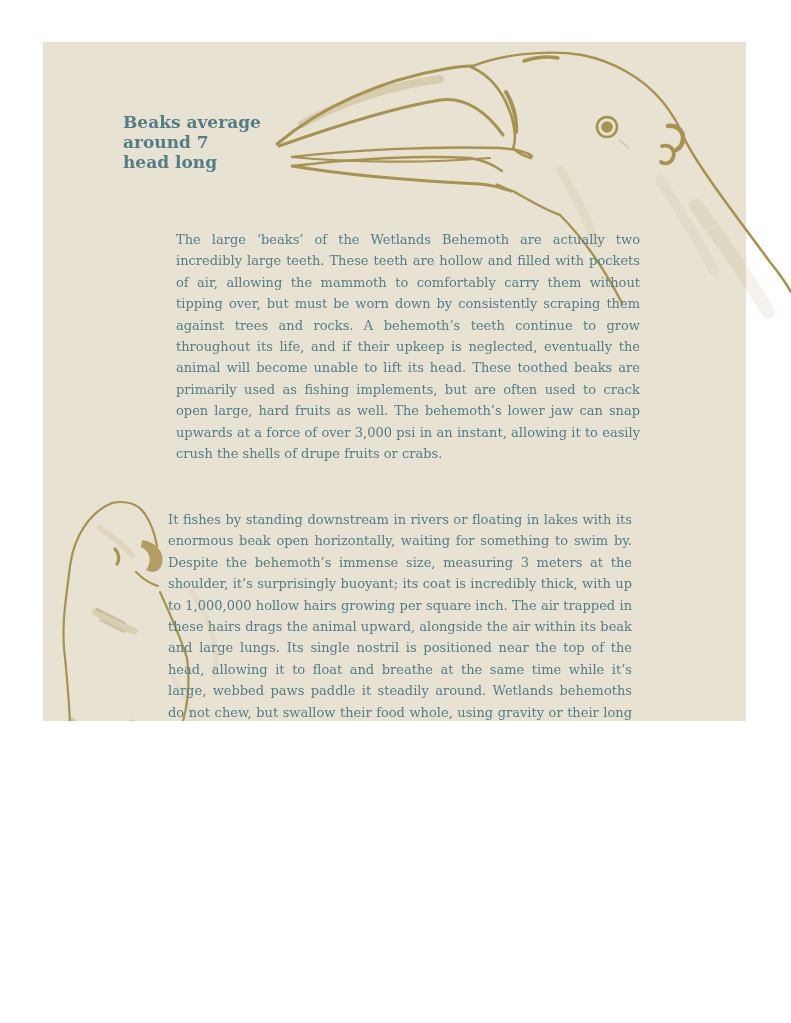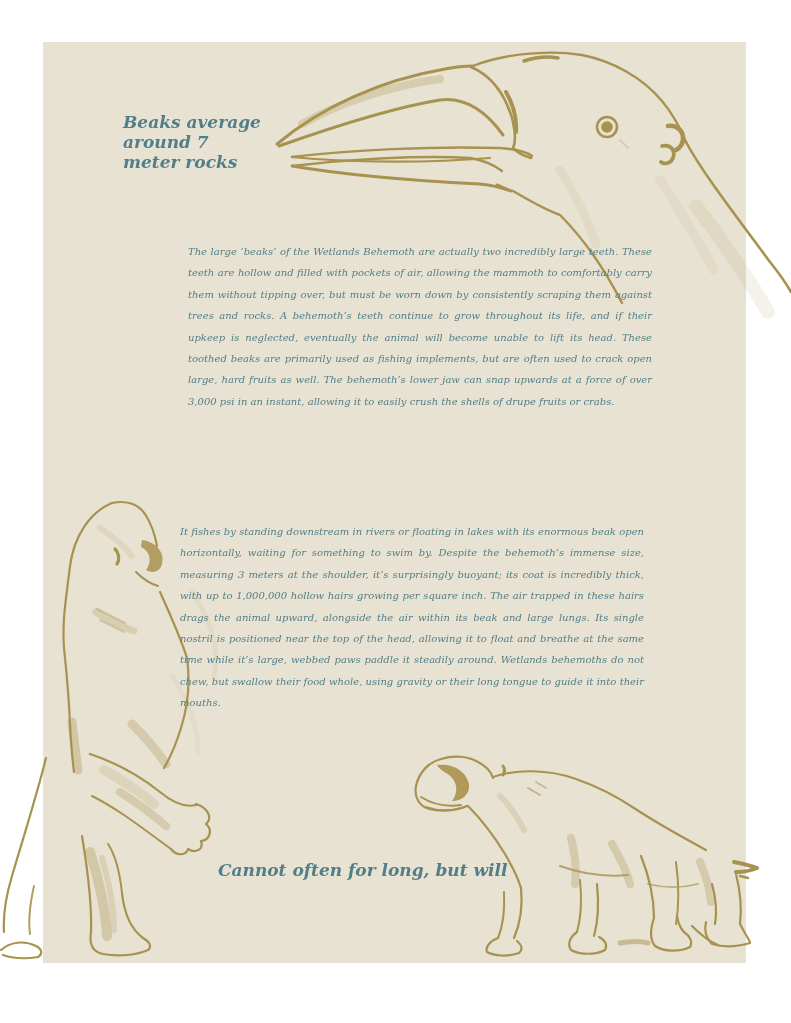--- a/index.html
+++ b/index.html
@@ -1,34 +1,33 @@
 <!DOCTYPE html>
 <html style="--margin: #ffffff; --paper: #e8e2d3; --ink: #a8924f; --text: #527e87;"><head>
 <meta charset="utf-8">
 <style>
   html,body{margin:0;padding:0;background:#fff;}
   .stage{
-    position:relative;width:791px;height:963px;overflow:hidden;
+    position:relative;width:791px;height:721px;overflow:hidden;
     background:var(--margin,#ffffff);
     font-family:"DejaVu Serif","Liberation Serif",serif;
-    font-style:italic;
   }
   .paper{
     position:absolute;left:43px;top:42px;width:703px;height:938px;
     background:var(--paper,#e8e2d3);
   }
   .art{position:absolute;color:var(--ink,#a8924f);}
   .art path,.art circle{vector-effect:none;}
   .note{
     position:absolute;color:var(--text,#527e87);
     font-size:17px;line-height:20px;font-weight:600;white-space:nowrap;
   }
   .para{
-    position:absolute;margin:12px;width:464px;color:var(--text,#527e87);
-    font-size:10px;line-height:21.4px;text-align:justify;
+    position:absolute;margin:0;width:464px;color:var(--text,#527e87);
+    font-size:13px;line-height:21.4px;text-align:justify;
   }
   .note-beak{left:123px;top:112px;}
   .para-teeth{left:176px;top:229px;}
   .para-fishing{left:168px;top:509px;}
   .note-stand{left:218px;top:860px;}
   .art-head{left:270px;top:45px;}
   .art-standing{left:0;top:485px;}
   .art-walking{left:405px;top:750px;}
 </style>
 </head>
@@ -145,21 +144,21 @@
 
     <path stroke-width="2.2" d="M 736 874 C 740 890, 742 908, 740 924 C 744 932, 748 938, 750 942"></path>
     <path stroke-width="2.2" d="M 750 943 C 736 947, 722 947, 712 944 C 706 938, 704 930, 706 922"></path>
     <path stroke-width="2.2" d="M 712 884 C 716 898, 717 912, 715 924"></path>
     <path stroke-width="2.2" d="M 692 926 C 700 934, 710 942, 718 945"></path>
   </svg>
 
   <div class="note note-beak">
     <div>Beaks average</div>
     <div>around 7</div>
-    <div>meter rocks</div>
+    <div>head long</div>
   </div>
 
   <p class="para para-teeth">The large ‘beaks’ of the Wetlands Behemoth are actually two incredibly large teeth. These teeth are hollow and filled with pockets of air, allowing the mammoth to comfortably carry them without tipping over, but must be worn down by consistently scraping them against trees and rocks. A behemoth’s teeth continue to grow throughout its life, and if their upkeep is neglected, eventually the animal will become unable to lift its head. These toothed beaks are primarily used as fishing implements, but are often used to crack open large, hard fruits as well. The behemoth’s lower jaw can snap upwards at a force of over 3,000 psi in an instant, allowing it to easily crush the shells of drupe fruits or crabs.</p>
 
   <p class="para para-fishing">It fishes by standing downstream in rivers or floating in lakes with its enormous beak open horizontally, waiting for something to swim by. Despite the behemoth’s immense size, measuring 3 meters at the shoulder, it’s surprisingly buoyant; its coat is incredibly thick, with up to 1,000,000 hollow hairs growing per square inch. The air trapped in these hairs drags the animal upward, alongside the air within its beak and large lungs. Its single nostril is positioned near the top of the head, allowing it to float and breathe at the same time while it’s large, webbed paws paddle it steadily around. Wetlands behemoths do not chew, but swallow their food whole, using gravity or their long tongue to guide it into their mouths.</p>
 
   <div class="note note-stand">
     <div>Cannot often for long, but will</div>
   </div>
 

